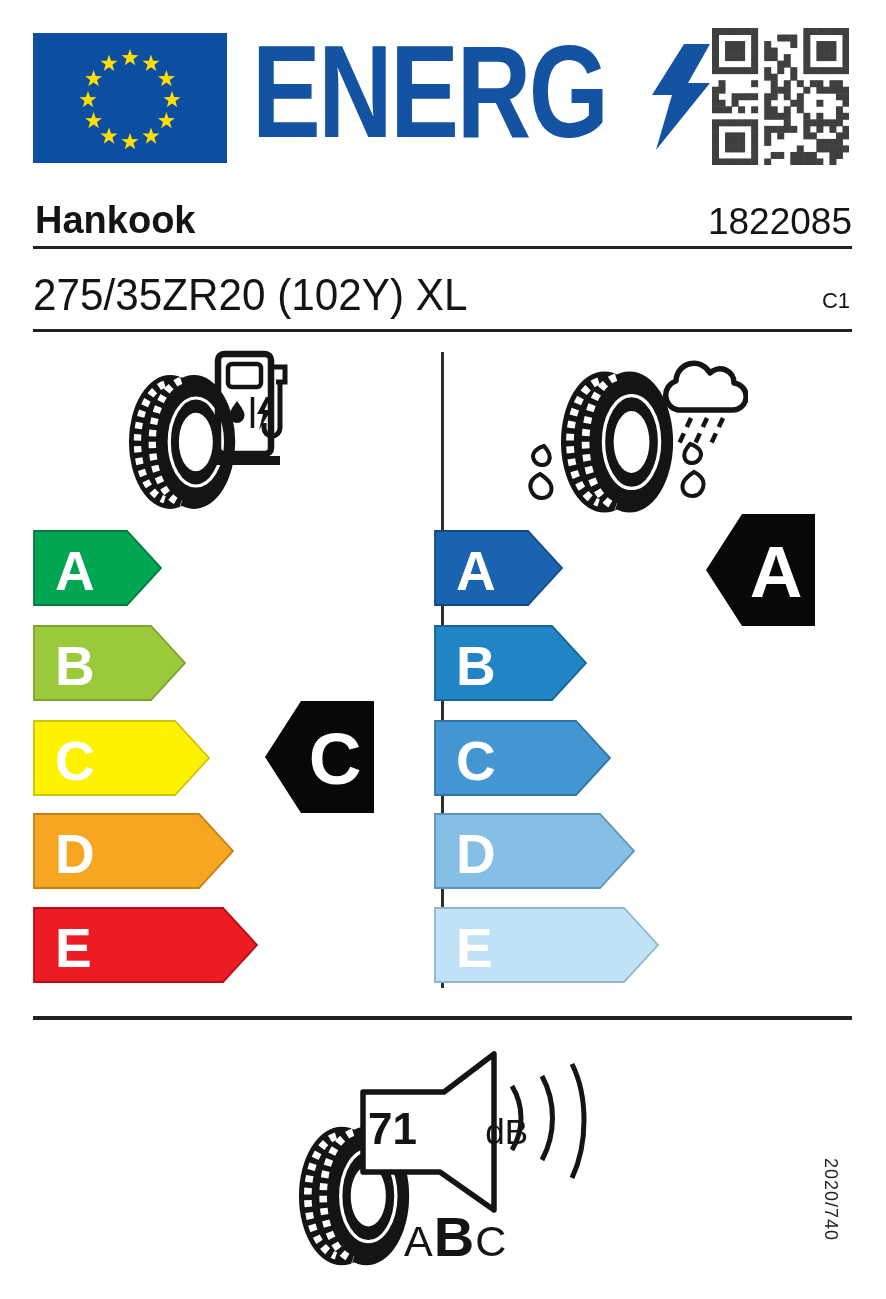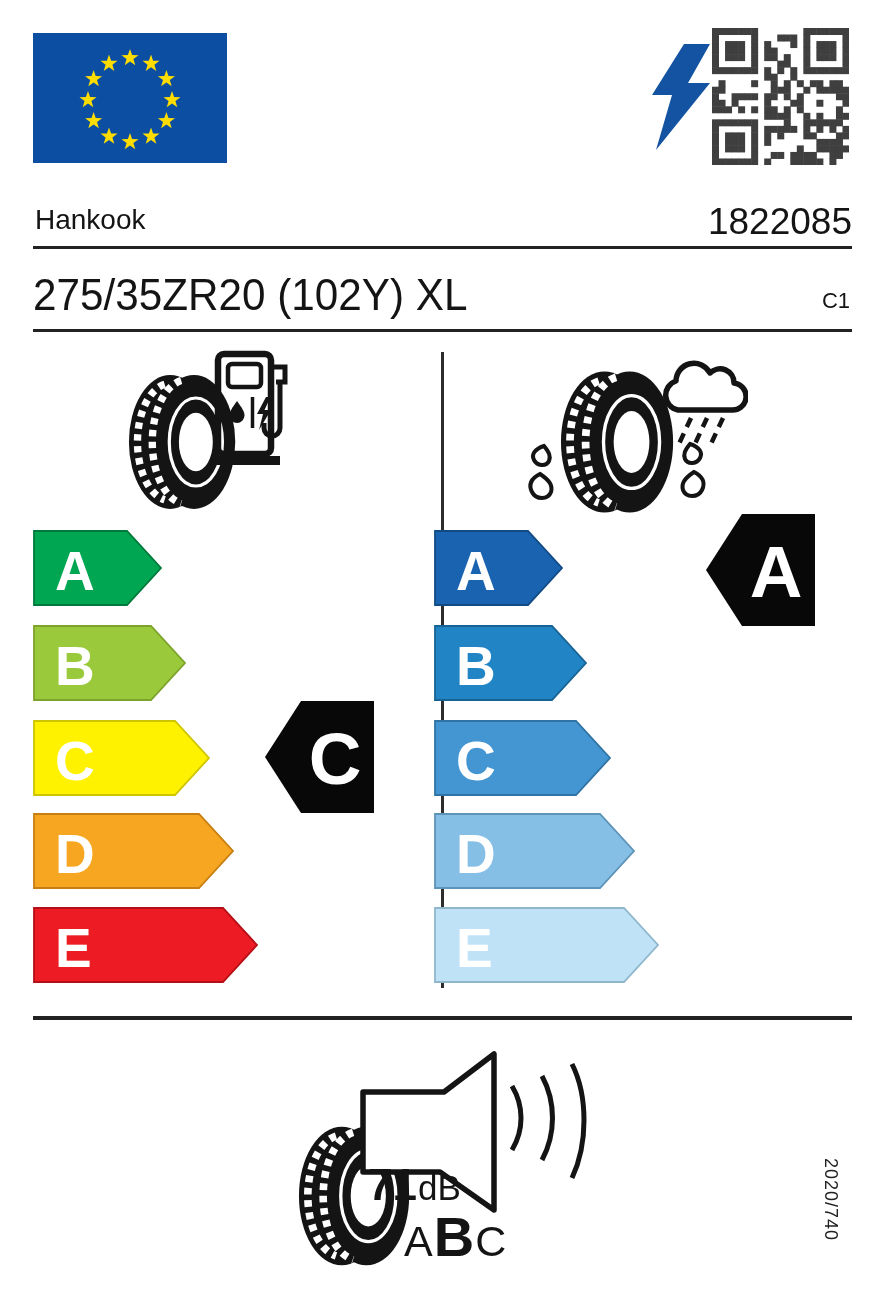--- a/index.html
+++ b/index.html
@@ -10,21 +10,21 @@
   .abs{position:absolute;}
   
   #flag{left:33px;top:33px;}
   #energ{left:252px;top:36px;height:118px;display:flex;align-items:flex-start;}
   #energ-text{
     font-size:132px;line-height:112px;font-weight:bold;color:#1353a2;
     letter-spacing:-3px;transform:scaleX(.78);transform-origin:left top;white-space:nowrap;
   }
   #bolt{left:646px;top:44px;}
   #qr{left:712px;top:28px;}
-  #brand{left:35px;top:200px;font-size:28px;font-weight:normal;line-height:40px;}
+  #brand{left:35px;top:200px;font-size:38px;font-weight:bold;line-height:40px;}
   #article{right:34px;top:202px;font-size:37px;line-height:40px;text-align:right;}
   .rule{left:33px;width:819px;background:#222;}
   #rule1{top:246px;height:3px;}
   #size{left:33px;top:272px;font-size:44px;line-height:46px;transform:scaleX(.96);transform-origin:left top;white-space:nowrap;}
   #class{right:36px;top:284px;font-size:22px;line-height:34px;}
   #rule2{top:329px;height:3px;}
   
   #ratings{left:0;top:350px;width:886px;height:660px;}
   #divider{left:441px;top:2px;width:3px;height:636px;background:#2d2d2d;}
   #fuel-icon-tyre{left:128px;top:22px;}
@@ -40,21 +40,21 @@
   .c-w0{fill:#1a63b0;stroke:#124a85;} .c-w1{fill:#2185c5;stroke:#176394;}
   .c-w2{fill:#4496d2;stroke:#2f74a5;} .c-w3{fill:#85bfe6;stroke:#5e93b8;}
   .c-w4{fill:#bfe2f6;stroke:#8fb7cc;}
   .black-arrow{position:absolute;overflow:visible;}
   .black-arrow polygon{fill:#080808;}
   .black-arrow text{font-family:"Liberation Sans",sans-serif;font-size:73px;font-weight:bold;fill:#fff;text-anchor:middle;}
   #rule3{top:1016px;height:4px;}
   
   #noise-tyre{left:298px;top:1122px;}
   #speaker{left:360px;top:1048px;}
-  #db-text{left:368px;top:1160px;width:160px;white-space:nowrap;display:flex;align-items:baseline;}
+  #db-text{left:368px;top:1104px;width:160px;white-space:nowrap;display:flex;align-items:baseline;justify-content:space-between;}
   #db-value{font-size:44px;font-weight:bold;}
   #db-unit{font-size:35px;margin-left:1px;}
   #waves{left:506px;top:1054px;}
   #abc{left:404px;top:1204px;display:flex;align-items:baseline;letter-spacing:1px;}
   .noise-class{font-size:43px;}
   .noise-class.hl{font-size:56px;font-weight:bold;}
   #regnum{
     left:820px;top:1158px;height:120px;
     writing-mode:vertical-rl;font-size:18px;letter-spacing:1px;color:#222;
   }
@@ -89,20 +89,23 @@
       <use href="#star" x="21" y="78.4"></use>
       <use href="#star" x="0" y="84"></use>
       <use href="#star" x="-21" y="78.4"></use>
       <use href="#star" x="-36.4" y="63"></use>
       <use href="#star" x="-42" y="42"></use>
       <use href="#star" x="-36.4" y="21"></use>
       <use href="#star" x="-21" y="5.6"></use>
     </g>
   </svg>
 
+  <div id="energ" class="abs">
+    <span id="energ-text">ENERG</span>
+  </div>
   <svg id="bolt" class="abs" width="64" height="106" viewBox="0 0 64 106">
     <path d="M38 0 L64 0 L42 39 L64 39 L10 106 L26 51 L6 51 Z" fill="#1353a2"></path>
   </svg>
 
   <svg id="qr" class="abs" width="137" height="137" viewBox="0 0 137 137">
       <rect x="0.00" y="0.00" width="7" height="7" fill="#3f3f3f"></rect>
       <rect x="6.52" y="0.00" width="7" height="7" fill="#3f3f3f"></rect>
       <rect x="13.05" y="0.00" width="7" height="7" fill="#3f3f3f"></rect>
       <rect x="19.57" y="0.00" width="7" height="7" fill="#3f3f3f"></rect>
       <rect x="26.10" y="0.00" width="7" height="7" fill="#3f3f3f"></rect>

